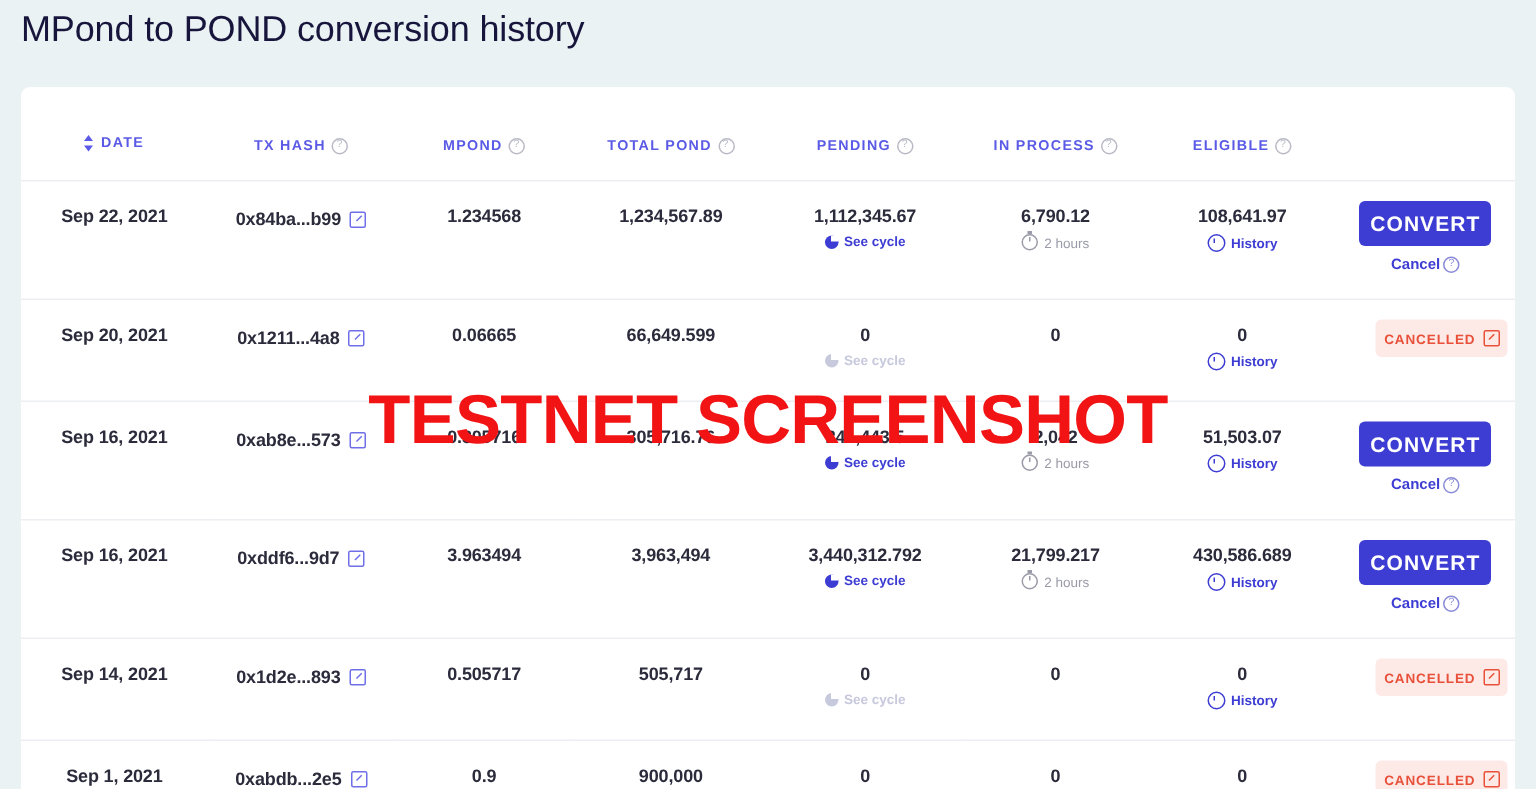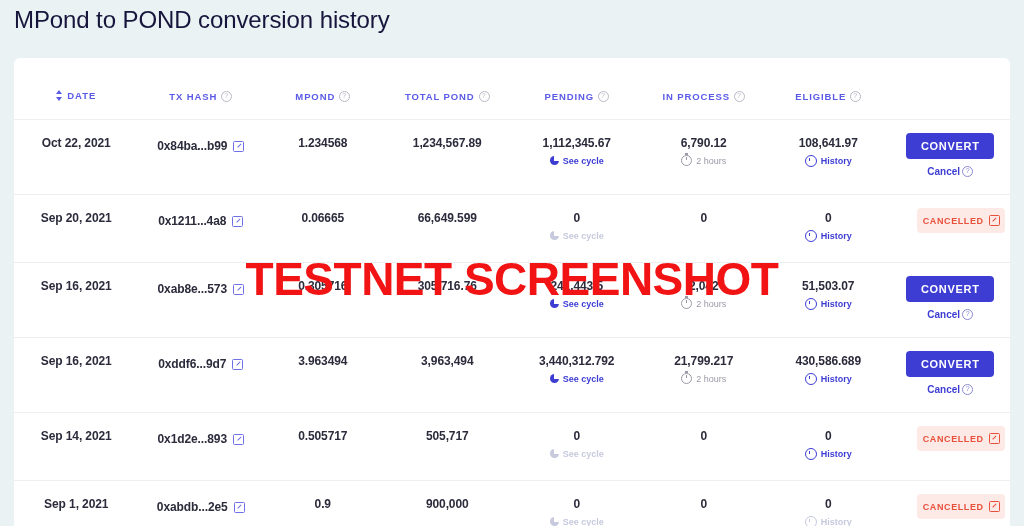--- a/index.html
+++ b/index.html
@@ -229,21 +229,21 @@
 
   
   .action-cell { padding-top: 13px; }
   .btn-convert {
     display: block;
     width: 88px;
     margin: 0 auto;
     padding: 7px 0 7px 0;
     background: #3d3dd4;
     color: #ffffff;
-    font-size: 11px;
+    font-size: 14px;
     font-weight: bold;
     letter-spacing: 0.7px;
     border: none;
     border-radius: 4px;
     cursor: pointer;
     font-family: "Liberation Sans", sans-serif;
   }
   .cancel-link {
     margin-top: 7px;
     font-size: 10px;
@@ -336,21 +336,21 @@
           <th><span class="hlabel">
               <span>ELIGIBLE</span>
               <span class="info-icon"></span>
             </span></th>
           <th></th>
         </tr>
     </thead>
     <tbody id="table-body">
         <tr>
           <td>
-            <div class="cell-main">Oct 22, 2021</div>
+            <div class="cell-main">Sep 22, 2021</div>
           </td>
           <td><div class="cell-main hash-wrap">
               <span>0x84ba...b99</span>
               <span class="ext-icon"></span>
             </div></td>
           <td>
             <div class="cell-main">1.234568</div>
           </td>
           <td>
             <div class="cell-main">1,234,567.89</div>

